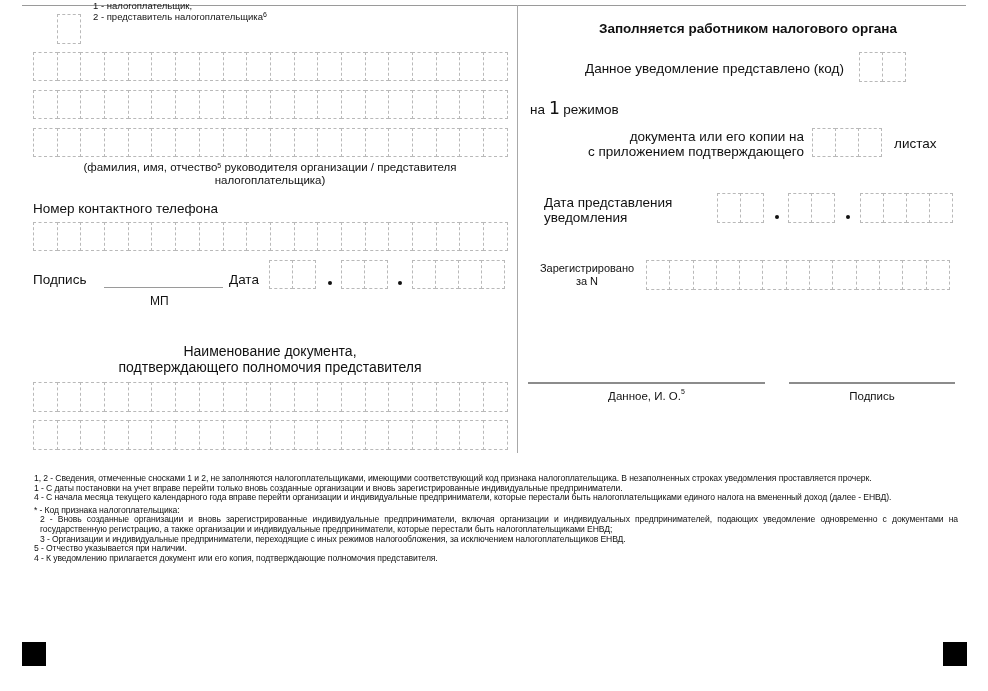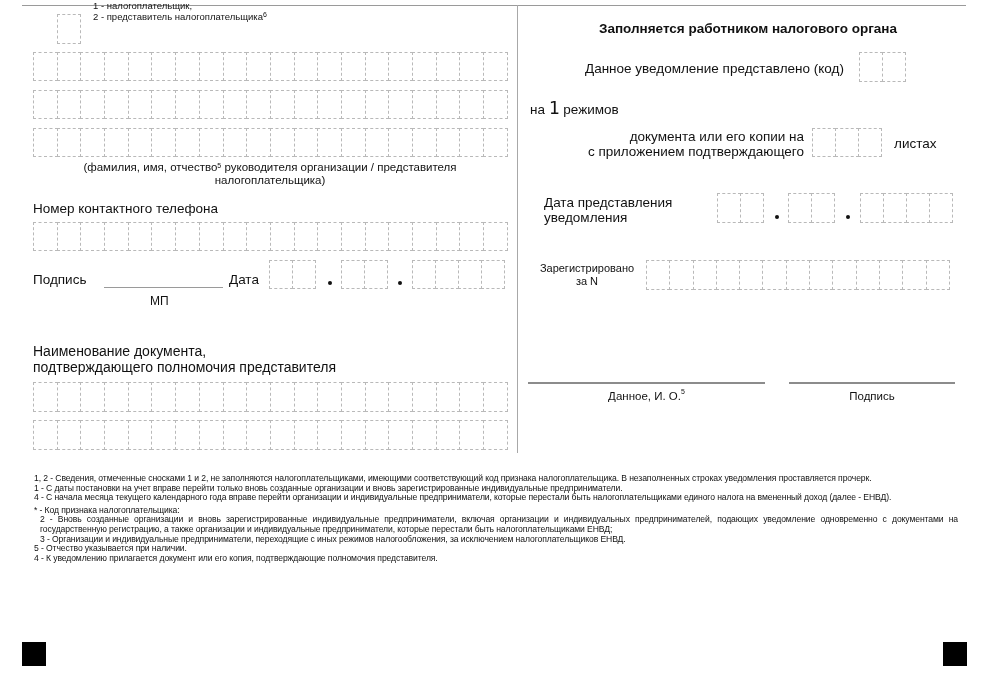--- a/index.html
+++ b/index.html
@@ -147,21 +147,21 @@
     <div class="cell" style="width:24px;height:29px;"></div>
   </div>
   <div class="dot" style="left:398px; top:281px;"></div>
   <div class="cells" style="left:412px; top:260px;">
     <div class="cell" style="width:24px;height:29px;"></div>
     <div class="cell" style="width:24px;height:29px;"></div>
     <div class="cell" style="width:24px;height:29px;"></div>
     <div class="cell" style="width:24px;height:29px;"></div>
   </div>
 
-  <div class="abs" style="left:33px; top:343px; width:474px; font-size:14px; line-height:16px;">
+  <div class="abs" style="left:33px; top:343px; width:474px; text-align:center; font-size:14px; line-height:16px;">
     <div>Наименование документа,</div>
     <div>подтверждающего полномочия представителя</div>
   </div>
   <div class="cells grid20" style="left:33px; top:382px;">
       <div class="cell" style="width: 24.7px; height: 30px;"></div>
       <div class="cell" style="width: 24.7px; height: 30px;"></div>
       <div class="cell" style="width: 24.7px; height: 30px;"></div>
       <div class="cell" style="width: 24.7px; height: 30px;"></div>
       <div class="cell" style="width: 24.7px; height: 30px;"></div>
       <div class="cell" style="width: 24.7px; height: 30px;"></div>

